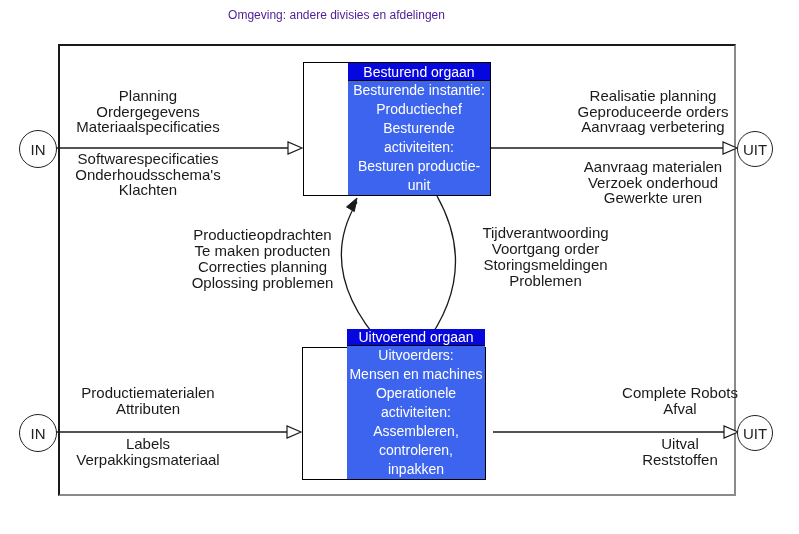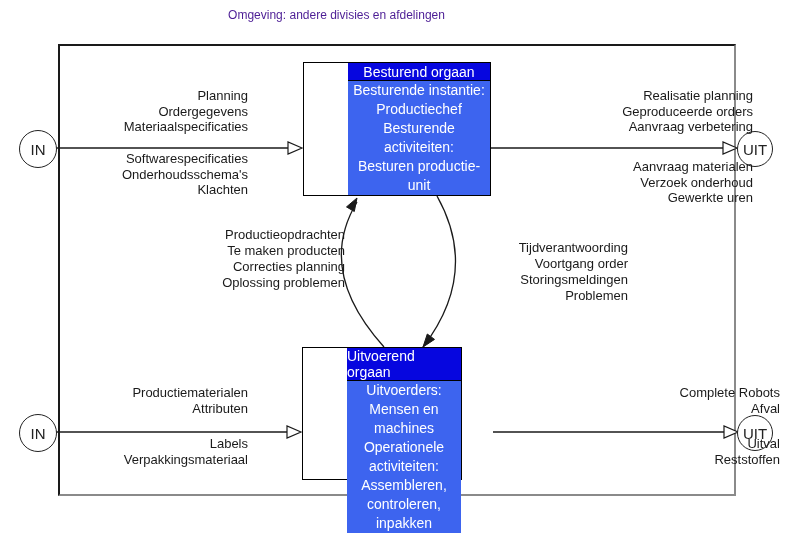--- a/index.html
+++ b/index.html
@@ -3,45 +3,45 @@
 <meta charset="utf-8">
 <style>
   html,body{margin:0;padding:0;background:#fff;}
   #stage{position:relative;width:799px;height:534px;background:var(--background,#fff);
          font-family:"Liberation Sans",sans-serif;color:var(--label-text,#1a1a1a);overflow:hidden;}
   .abs{position:absolute;}
   #title{top:8px;left:0;width:673px;text-align:center;font-size:12px;color:#4c1d95;}
   #boundary{left:58px;top:44px;width:678px;height:452px;border:2px solid;
             border-color:#1a1a1a #8a8a8a #8a8a8a #1a1a1a;box-sizing:border-box;}
   svg.layer{left:0;top:0;}
-  .flow-label{font-size:13px;line-height:15.5px;text-align:right;white-space:pre-line;}
+  .flow-label{font-size:15px;line-height:15.5px;text-align:center;white-space:pre-line;}
   .flow-label.mid{line-height:16px;}
   .node{box-sizing:border-box;border:1px solid #000;display:flex;flex-direction:column;padding-left:44px;}
   .node-header{background:var(--header-blue,#0606df);color:var(--box-text,#fff);
                display:flex;align-items:center;justify-content:center;font-size:14px;
                border-bottom:1px solid #000;}
   .node-body{background:var(--body-blue,#3d64ef);color:var(--box-text,#fff);flex:1;
              display:flex;align-items:center;justify-content:center;font-size:14px;
              line-height:19px;text-align:center;white-space:pre-line;}
   .terminal{border:1px solid #222;border-radius:50%;background:#fff;display:flex;
             align-items:center;justify-content:center;font-size:15px;color:#222;}
   #in-top{left:19px;top:130px;width:36px;height:36px;}
   #in-bottom{left:19px;top:414px;width:36px;height:36px;}
   #uit-top{left:737px;top:131px;width:34px;height:34px;}
   #uit-bottom{left:737px;top:415px;width:34px;height:34px;}
   #box-besturend{left:303px;top:62px;width:188px;height:134px;}
   #box-besturend .node-header{height:33px;}
-  #box-uitvoerend{left:302px;top:347px;width:160px;height:133px;}
+  #box-uitvoerend{left:302px;top:347px;width:184px;height:133px;justify-content:flex-end;}
   #box-uitvoerend .node-header{height:32px;}
   #lbl-tl-above{left:48px;top:88px;width:200px;}
   #lbl-tl-below{left:48px;top:151px;width:200px;}
   #lbl-tr-above{left:553px;top:88px;width:200px;}
   #lbl-tr-below{left:553px;top:152px;width:200px;margin-top:7px;}
   #lbl-mid-left{left:180px;top:227px;width:165px;}
-  #lbl-mid-right{left:463px;top:240px;width:165px;}
+  #lbl-mid-right{left:463px;top:225px;width:165px;}
   #lbl-bl-above{left:48px;top:385px;width:200px;}
   #lbl-bl-below{left:48px;top:436px;width:200px;}
   #lbl-br-above{left:580px;top:385px;width:200px;}
   #lbl-br-below{left:580px;top:436px;width:200px;}
   .shaft{stroke:var(--line,#1a1a1a);stroke-width:1.3;fill:none;}
   .open-head{fill:#fff;stroke:var(--line,#1a1a1a);stroke-width:1.2;}
   .solid-head{fill:var(--line,#1a1a1a);stroke:var(--line,#1a1a1a);}
 </style>
 </head>
 <body>

